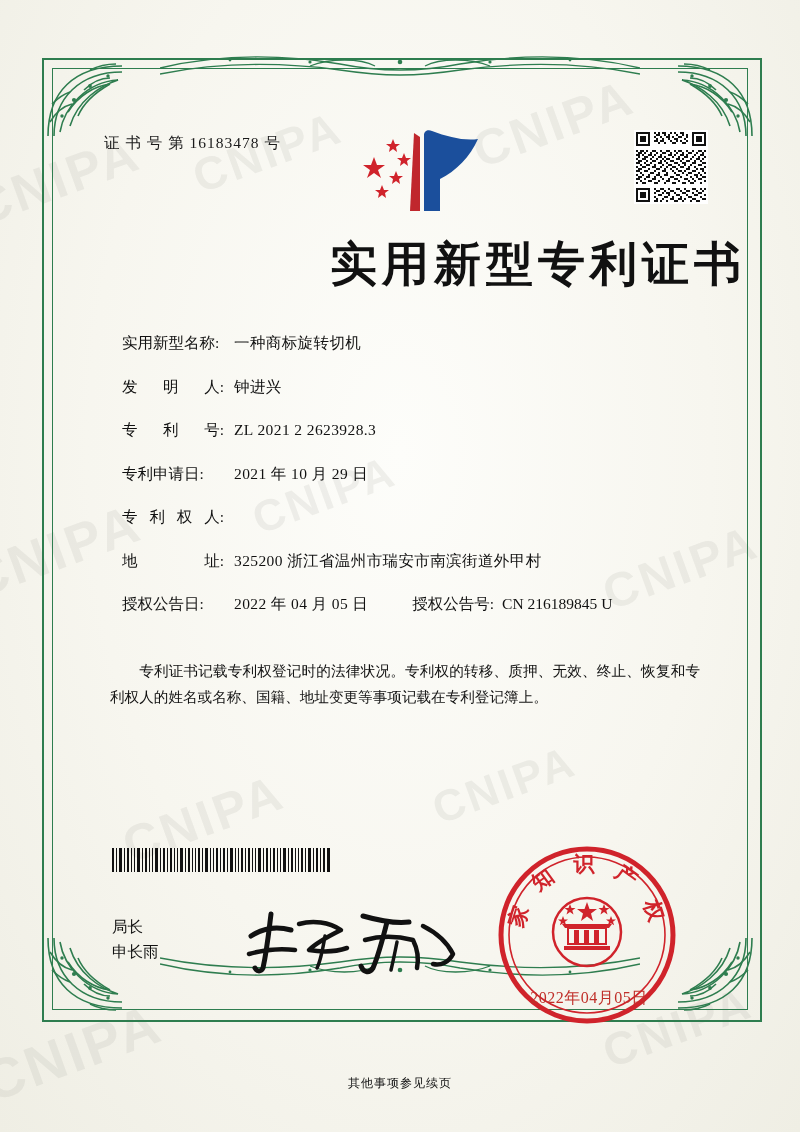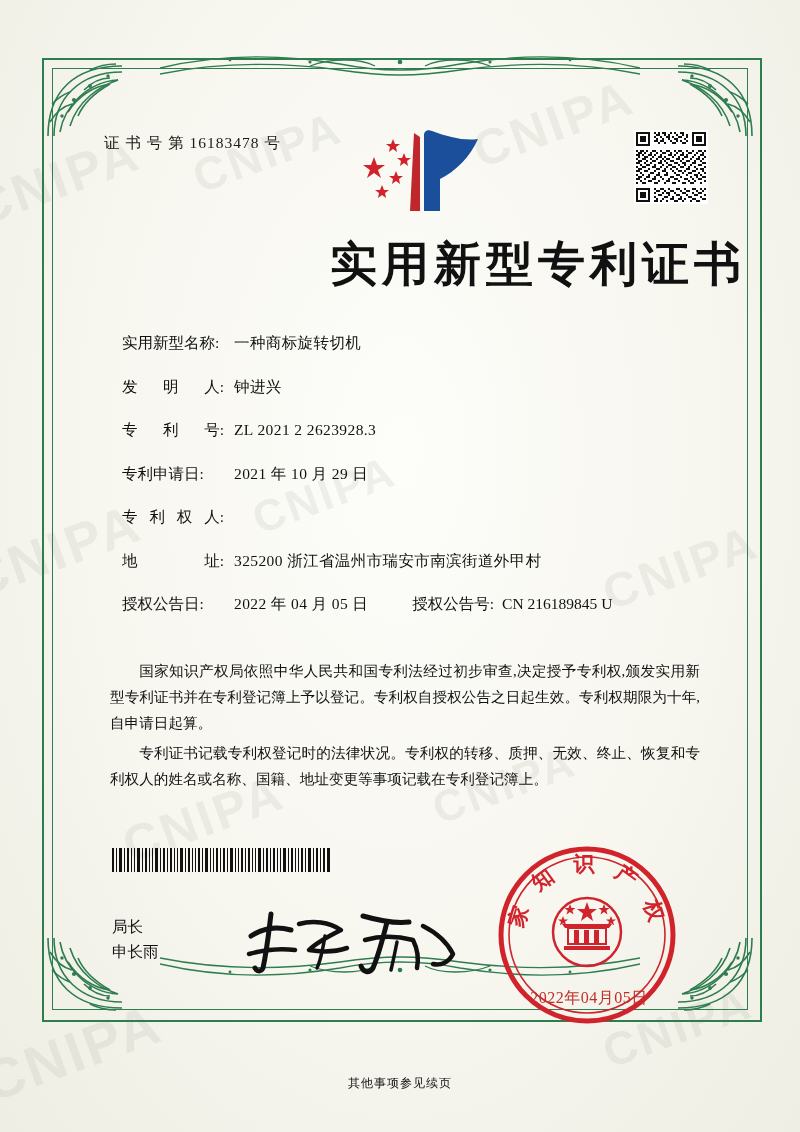--- a/index.html
+++ b/index.html
@@ -714,21 +714,20 @@
       <div class="field-row dual">
         <div class="field-label">授权公告日:</div>
         <div class="field-value">2022 年 04 月 05 日</div>
         <div class="second-label">授权公告号:</div>
         <div class="second-value">CN 216189845 U</div>
       </div>
 
     </div>
 
     <div class="paragraphs">
-      <p>国家知识产权局依照中华人民共和国专利法经过初步审查,决定授予专利权,颁发实用新型专利证书并在专利登记簿上予以登记。专利权自授权公告之日起生效。专利权期限为十年,自申请日起算。</p>
       <p>专利证书记载专利权登记时的法律状况。专利权的转移、质押、无效、终止、恢复和专利权人的姓名或名称、国籍、地址变更等事项记载在专利登记簿上。</p>
     </div>
 
     <div class="barcode">
       <svg width="218" height="24" viewBox="0 0 218 24" shape-rendering="crispEdges">
         <rect width="218" height="24" fill="none"></rect>
         <g fill="#111">
           <rect x="0" y="0" width="2" height="24"></rect>
             <rect x="4" y="0" width="1" height="24"></rect>
           <rect x="7" y="0" width="3" height="24"></rect>

